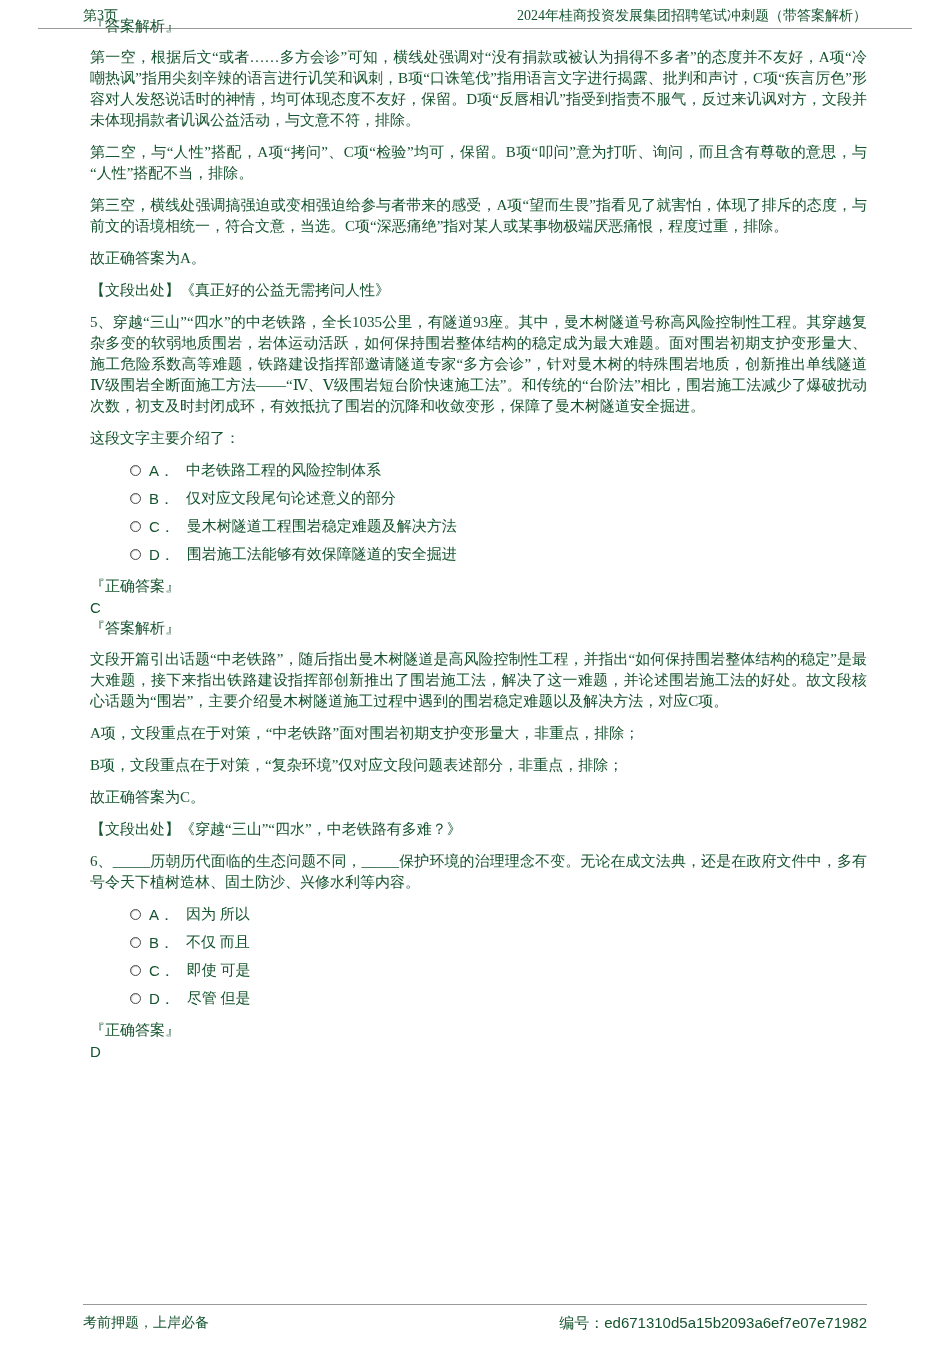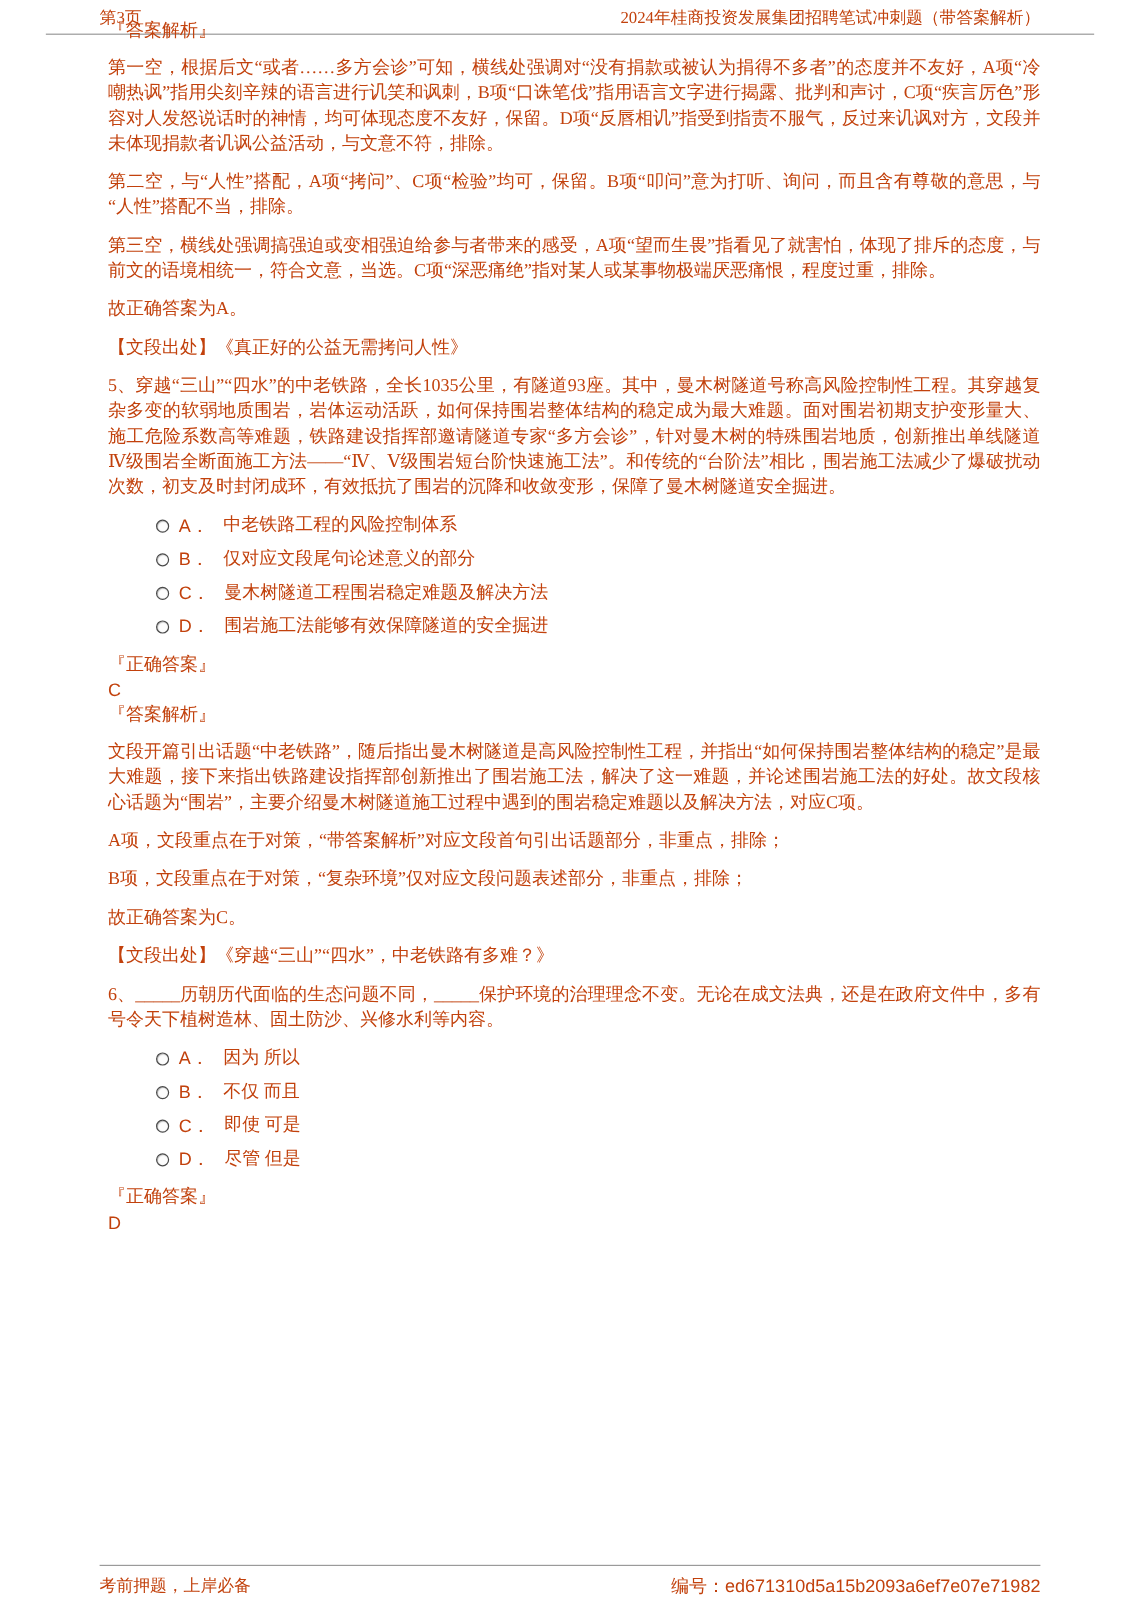--- a/index.html
+++ b/index.html
@@ -1,18 +1,18 @@
 <!DOCTYPE html>
 <html lang="zh"><head>
 <meta charset="utf-8">
 <style>
   html,body { margin:0; padding:0; background:#ffffff; }
   .page {
     position:relative; width:874px; height:1345px; margin:0 auto;
-    background:#ffffff; color:#c2410c; overflow:hidden;
+    background:#ffffff; color:#14532d; overflow:hidden;
     font-family:"Liberation Serif","DejaVu Serif",serif;
   }
   
   .hdr {
     position:absolute; top:0; left:0; right:0;
     padding:7px 45px 4px 45px;
     border-bottom:1px solid #9a9a9a;
     display:flex; justify-content:space-between; align-items:flex-end;
     font-size:14px; line-height:17px;
   }
@@ -59,20 +59,21 @@
   </div>
 
   <div class="doc" id="doc-body">
       <div class="blk label">『答案解析』</div>
       <div class="blk para">第一空，根据后文“或者……多方会诊”可知，横线处强调对“没有捐款或被认为捐得不多者”的态度并不友好，A项“冷嘲热讽”指用尖刻辛辣的语言进行讥笑和讽刺，B项“口诛笔伐”指用语言文字进行揭露、批判和声讨，C项“疾言厉色”形容对人发怒说话时的神情，均可体现态度不友好，保留。D项“反唇相讥”指受到指责不服气，反过来讥讽对方，文段并未体现捐款者讥讽公益活动，与文意不符，排除。</div>
       <div class="blk para">第二空，与“人性”搭配，A项“拷问”、C项“检验”均可，保留。B项“叩问”意为打听、询问，而且含有尊敬的意思，与“人性”搭配不当，排除。</div>
       <div class="blk para">第三空，横线处强调搞强迫或变相强迫给参与者带来的感受，A项“望而生畏”指看见了就害怕，体现了排斥的态度，与前文的语境相统一，符合文意，当选。C项“深恶痛绝”指对某人或某事物极端厌恶痛恨，程度过重，排除。</div>
       <div class="blk para">故正确答案为A。</div>
       <div class="blk para">【文段出处】《真正好的公益无需拷问人性》</div>
       <div class="blk question">5、穿越“三山”“四水”的中老铁路，全长1035公里，有隧道93座。其中，曼木树隧道号称高风险控制性工程。其穿越复杂多变的软弱地质围岩，岩体运动活跃，如何保持围岩整体结构的稳定成为最大难题。面对围岩初期支护变形量大、施工危险系数高等难题，铁路建设指挥部邀请隧道专家“多方会诊”，针对曼木树的特殊围岩地质，创新推出单线隧道Ⅳ级围岩全断面施工方法——“Ⅳ、Ⅴ级围岩短台阶快速施工法”。和传统的“台阶法”相比，围岩施工法减少了爆破扰动次数，初支及时封闭成环，有效抵抗了围岩的沉降和收敛变形，保障了曼木树隧道安全掘进。</div>
+      <div class="blk para">这段文字主要介绍了：</div>
       <div class="opt-group">
         <div class="opt-row">
           <span class="radio"></span>
           <span class="opt-label">A．</span>
           <span class="opt-text">中老铁路工程的风险控制体系</span>
         </div>
         <div class="opt-row">
           <span class="radio"></span>
           <span class="opt-label">B．</span>
           <span class="opt-text">仅对应文段尾句论述意义的部分</span>
@@ -85,21 +86,21 @@
         <div class="opt-row">
           <span class="radio"></span>
           <span class="opt-label">D．</span>
           <span class="opt-text">围岩施工法能够有效保障隧道的安全掘进</span>
         </div>
       </div>
       <div class="blk label">『正确答案』</div>
       <div class="blk answer">C</div>
       <div class="blk label">『答案解析』</div>
       <div class="blk para">文段开篇引出话题“中老铁路”，随后指出曼木树隧道是高风险控制性工程，并指出“如何保持围岩整体结构的稳定”是最大难题，接下来指出铁路建设指挥部创新推出了围岩施工法，解决了这一难题，并论述围岩施工法的好处。故文段核心话题为“围岩”，主要介绍曼木树隧道施工过程中遇到的围岩稳定难题以及解决方法，对应C项。</div>
-      <div class="blk para">A项，文段重点在于对策，“带答案解析”对应文段首句引出话题部分，非重点，排除；</div>
+      <div class="blk para">A项，文段重点在于对策，“中老铁路”面对围岩初期支护变形量大，非重点，排除；</div>
       <div class="blk para">B项，文段重点在于对策，“复杂环境”仅对应文段问题表述部分，非重点，排除；</div>
       <div class="blk para">故正确答案为C。</div>
       <div class="blk para">【文段出处】《穿越“三山”“四水”，中老铁路有多难？》</div>
       <div class="blk question">6、_____历朝历代面临的生态问题不同，_____保护环境的治理理念不变。无论在成文法典，还是在政府文件中，多有号令天下植树造林、固土防沙、兴修水利等内容。</div>
       <div class="opt-group">
         <div class="opt-row">
           <span class="radio"></span>
           <span class="opt-label">A．</span>
           <span class="opt-text">因为 所以</span>
         </div>

